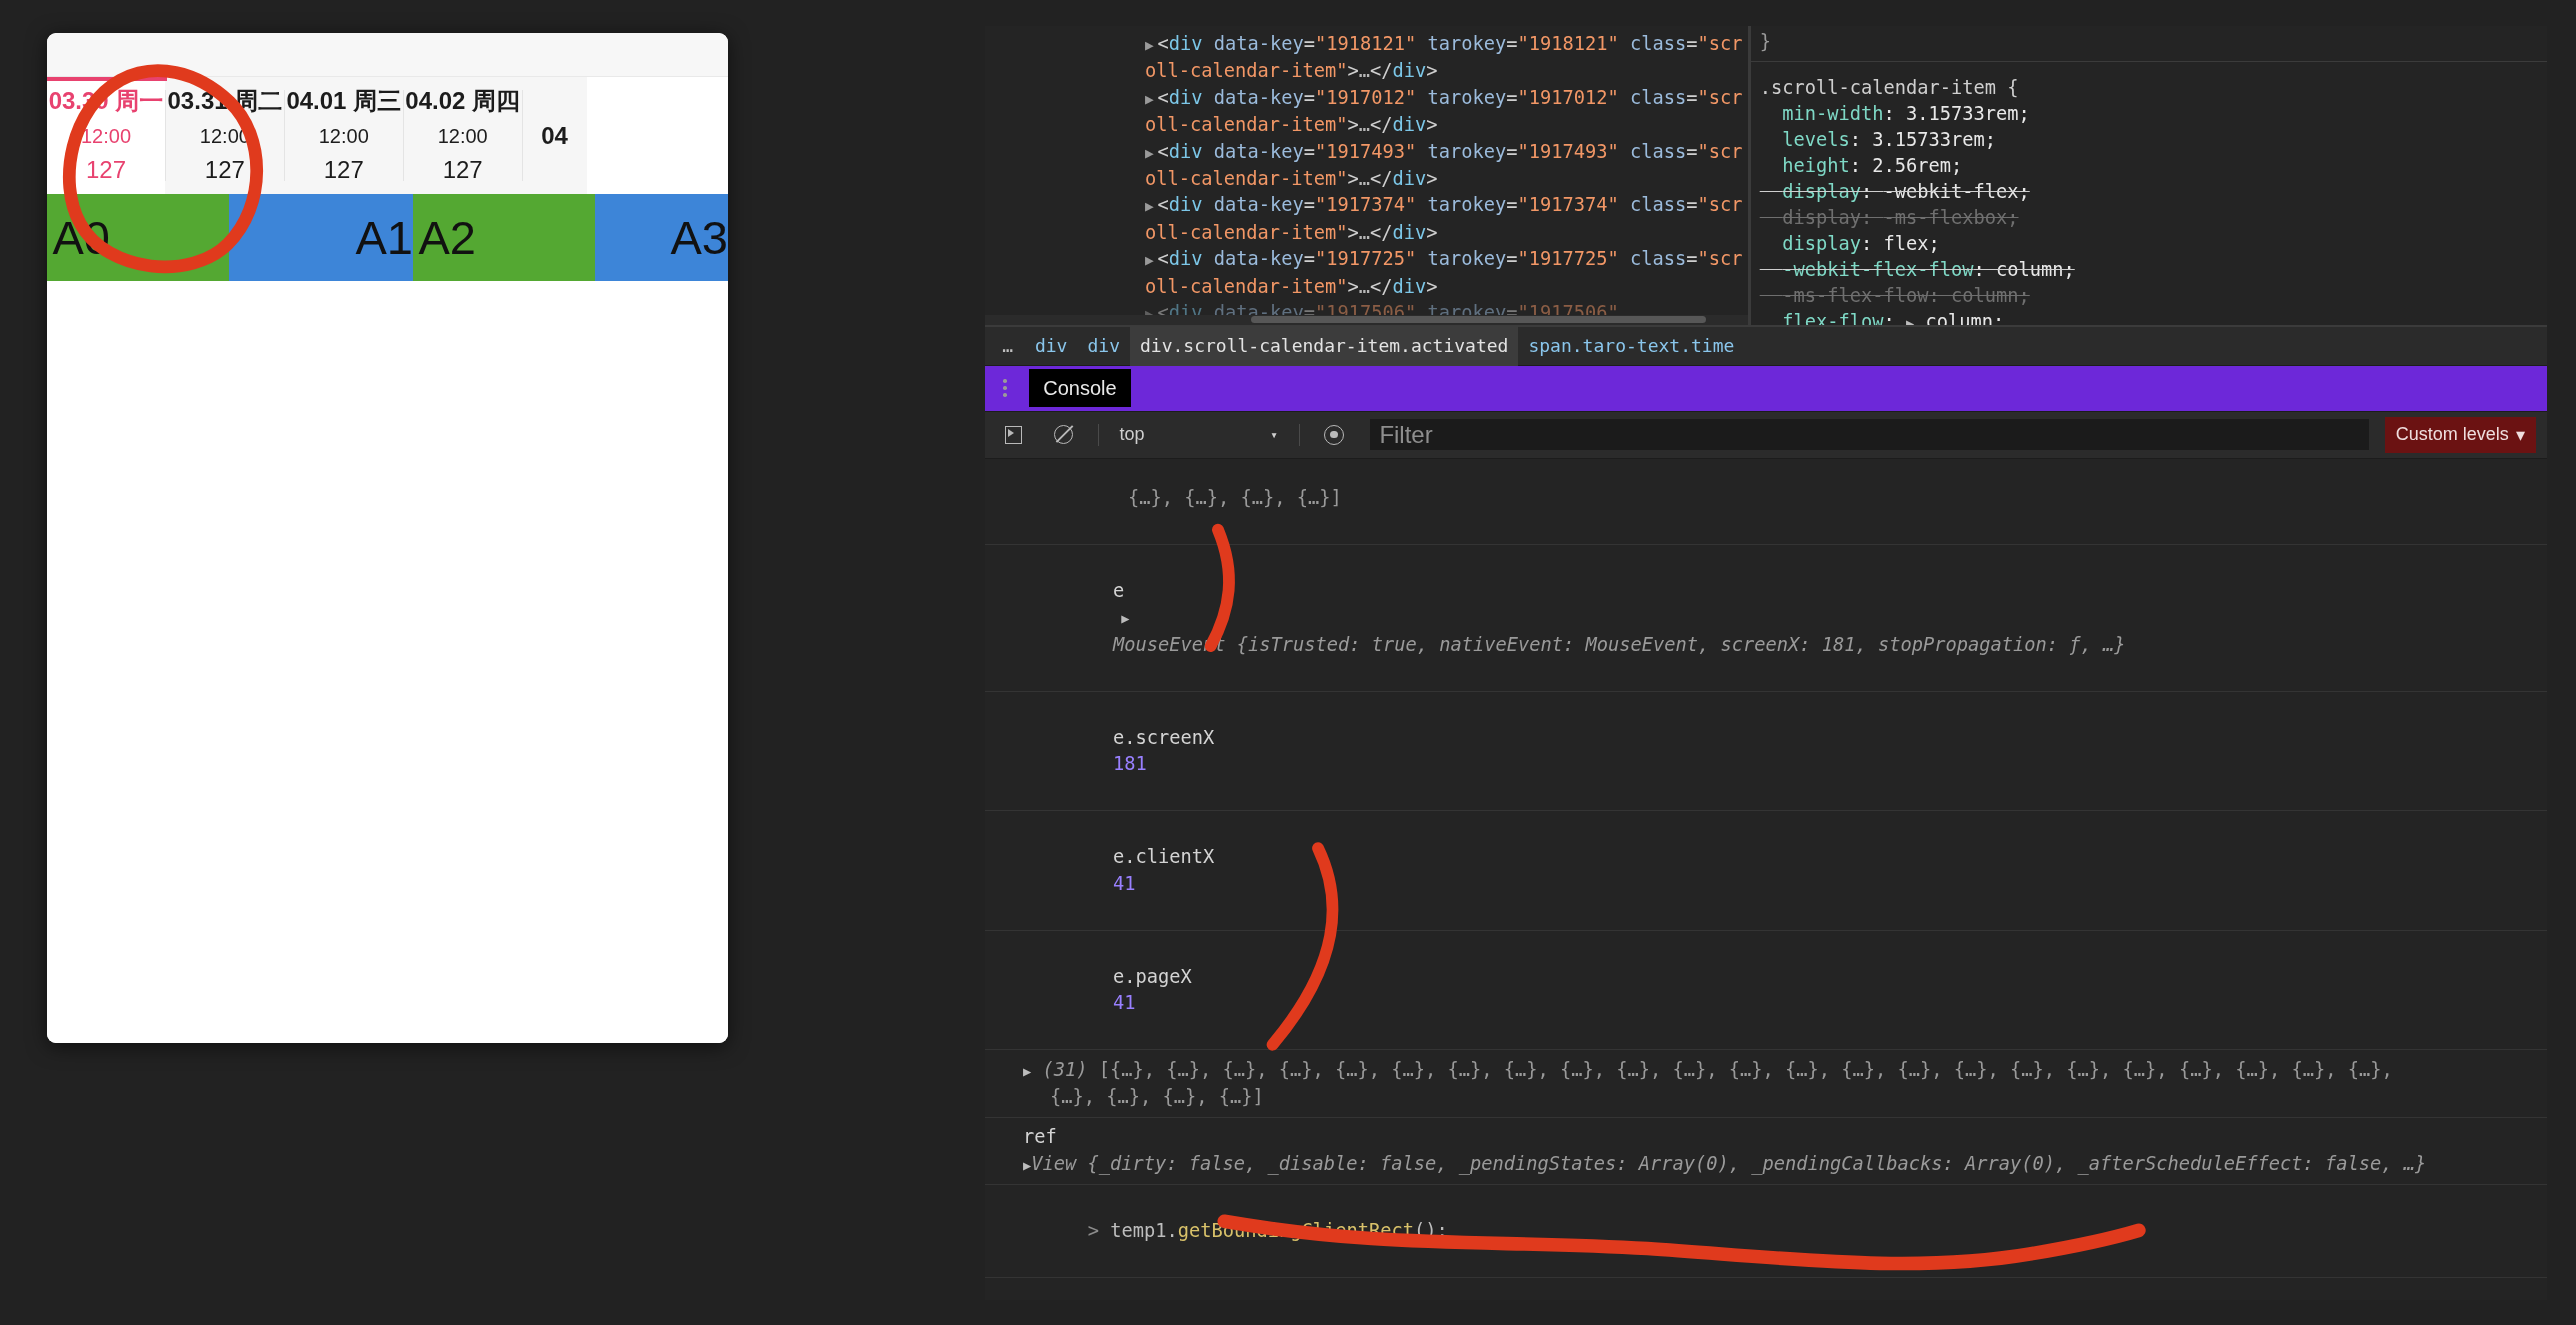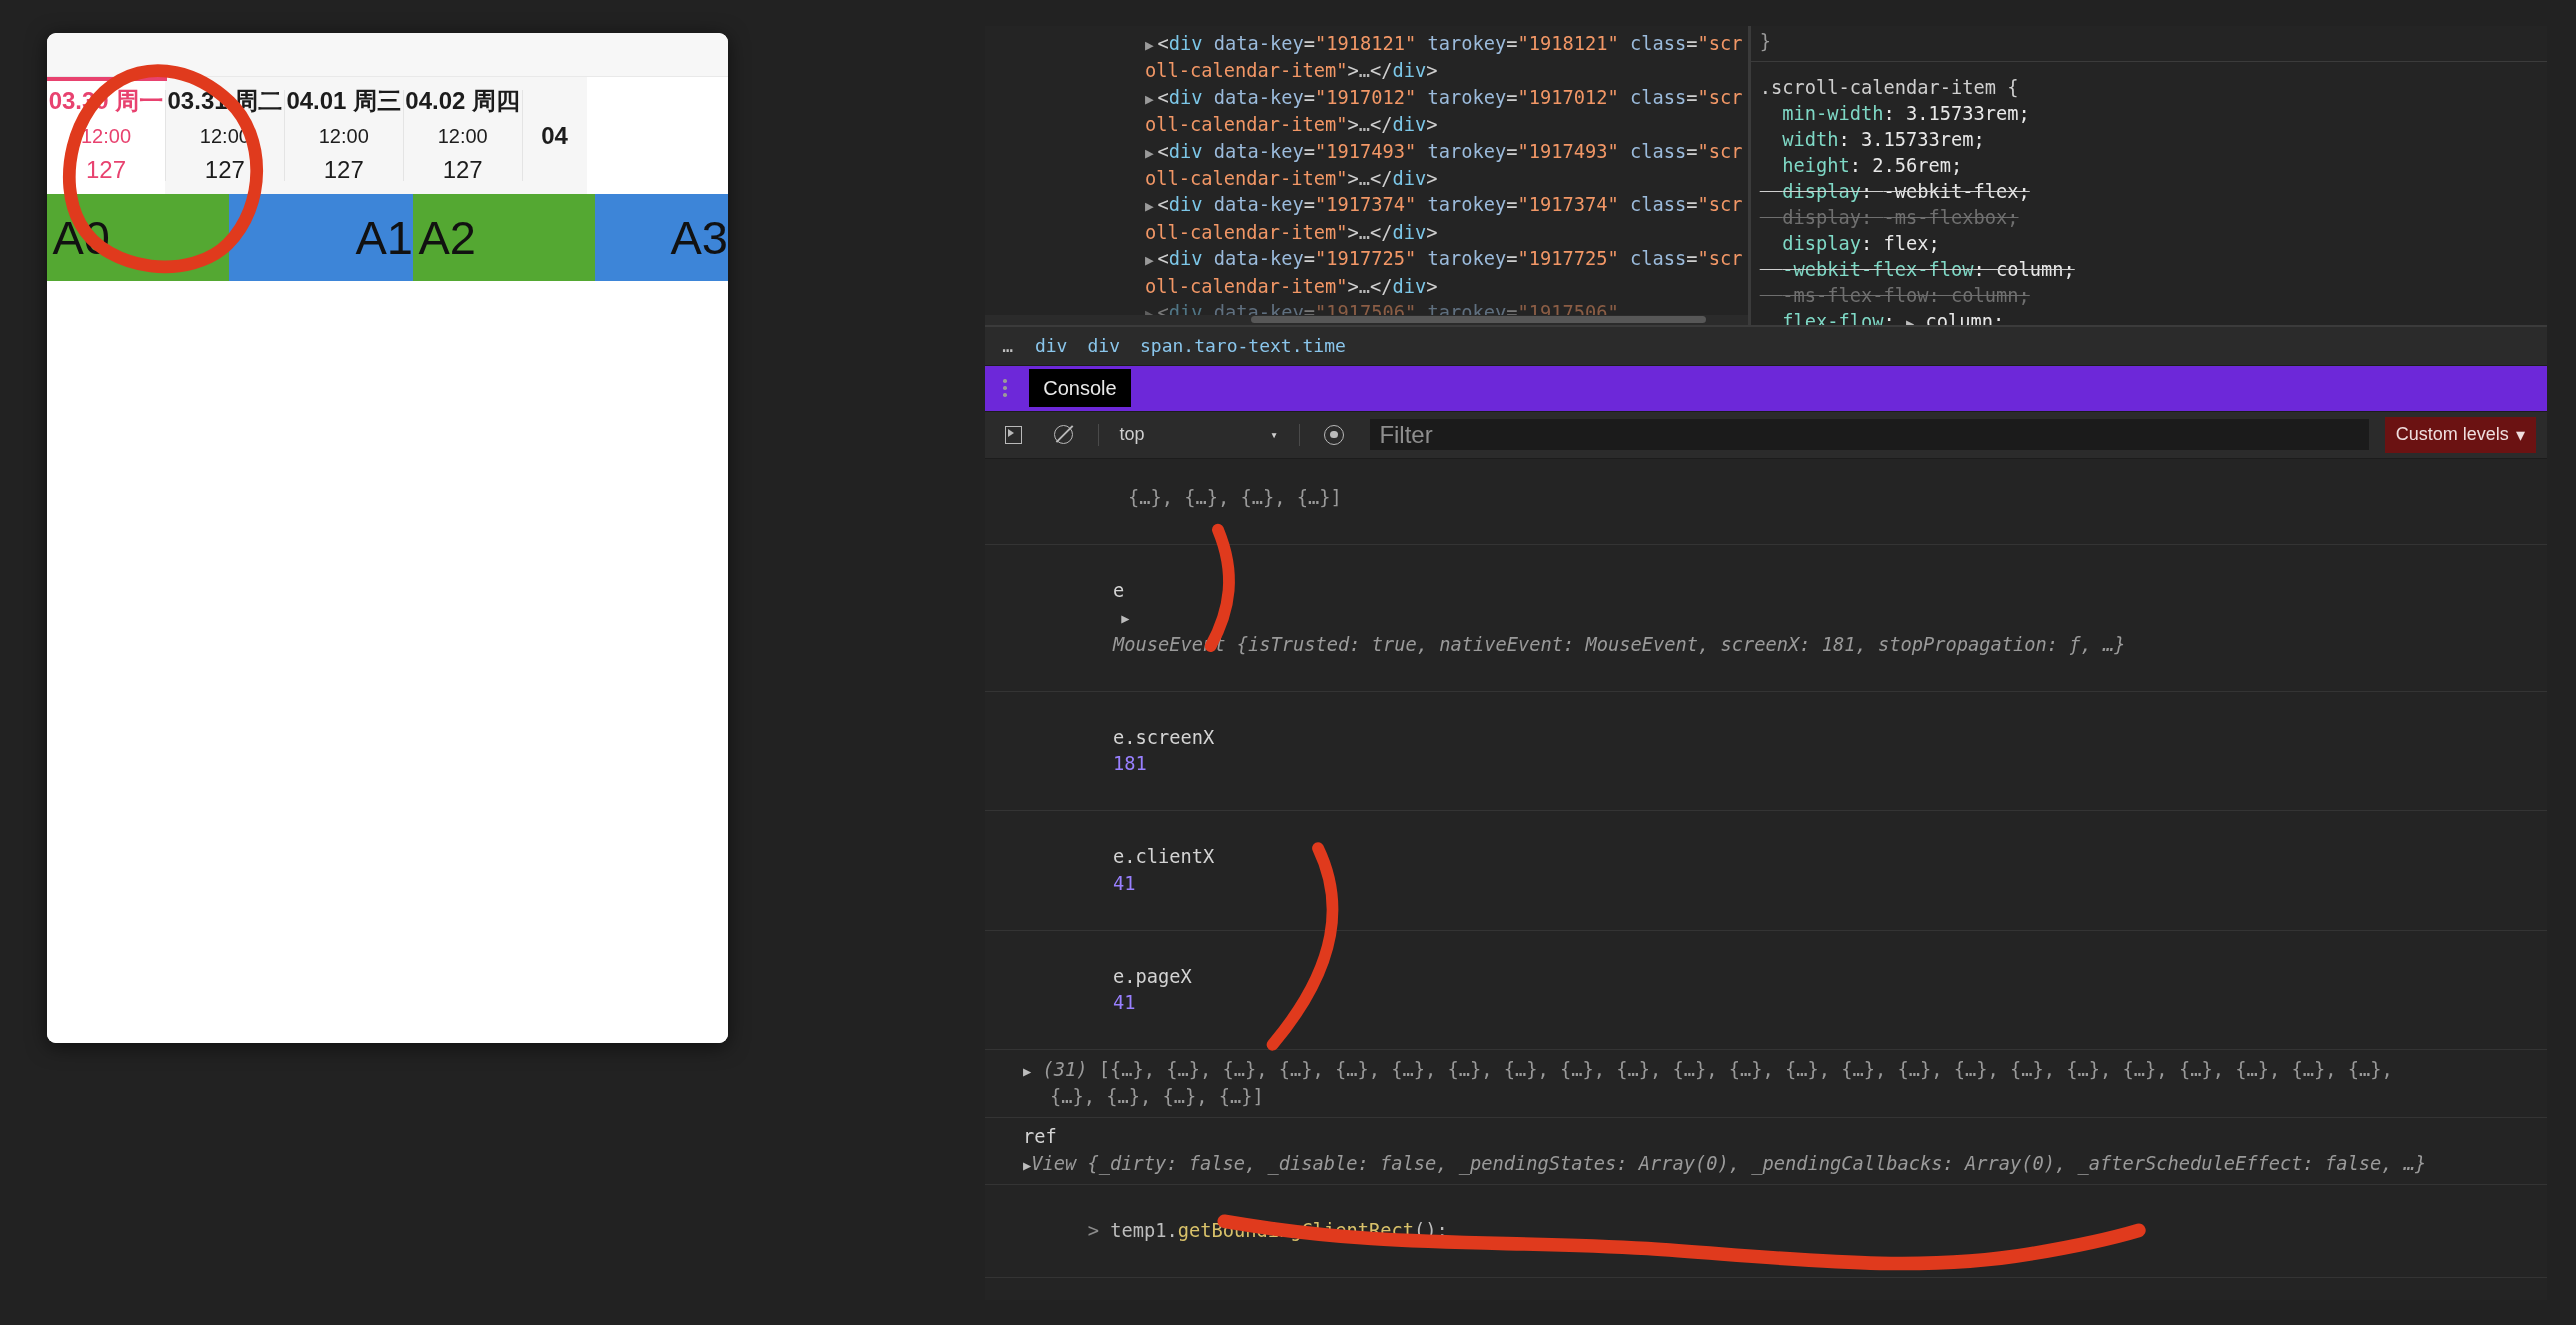--- a/index.html
+++ b/index.html
@@ -263,36 +263,37 @@
       </div>
 
       <div class="vsplit"></div>
 
       <div class="styles-pane">
         <div class="css-line"><span class="css-brace">}</span></div>
         <div class="styles-topline"></div>
         <div style="height:20px"></div>
         <div class="css-line">.scroll-calendar-item {</div>
         <div class="css-line">  <span class="css-prop">min-width</span><span class="css-val">: </span><span class="css-val">3.15733rem;</span></div>
-        <div class="css-line">  <span class="css-prop">width</span><span class="css-val">: </span><span class="css-val">3.15733rem;</span></div>
+        <div class="css-line">  <span class="css-prop">levels</span><span class="css-val">: </span><span class="css-val">3.15733rem;</span></div>
         <div class="css-line">  <span class="css-prop">height</span><span class="css-val">: </span><span class="css-val">2.56rem;</span></div>
         <div class="css-line strike">  <span class="css-prop">display</span><span class="css-val">: </span><span class="css-val">-webkit-flex;</span></div>
         <div class="css-line strike dim">  <span>display</span><span>: </span><span>-ms-flexbox;</span></div>
         <div class="css-line">  <span class="css-prop">display</span><span class="css-val">: </span><span class="css-val">flex;</span></div>
         <div class="css-line strike">  <span class="css-prop">-webkit-flex-flow</span><span class="css-val">: </span><span class="css-val">column;</span></div>
         <div class="css-line strike dim">  <span>-ms-flex-flow</span><span>: </span><span>column;</span></div>
         <div class="css-line">  <span class="css-prop">flex-flow</span><span class="css-val">: </span><span class="css-tri">▶</span><span class="css-val"> </span><span class="css-val">column;</span></div>
 
       </div>
     </div>
 
     <div class="crumbbar">
       <div class="crumb dots">…</div>
       <div class="crumb">div</div>
       <div class="crumb">div</div>
+      <div class="crumb sel">div.scroll-calendar-item.activated</div>
       <div class="crumb">span.taro-text.time</div>
     </div>
 
     <div class="drawer-tabs">
       <div class="kebab">
           <b></b>
           <b></b>
           <b></b>
         </div>
       <div class="tab-console">Console</div>

